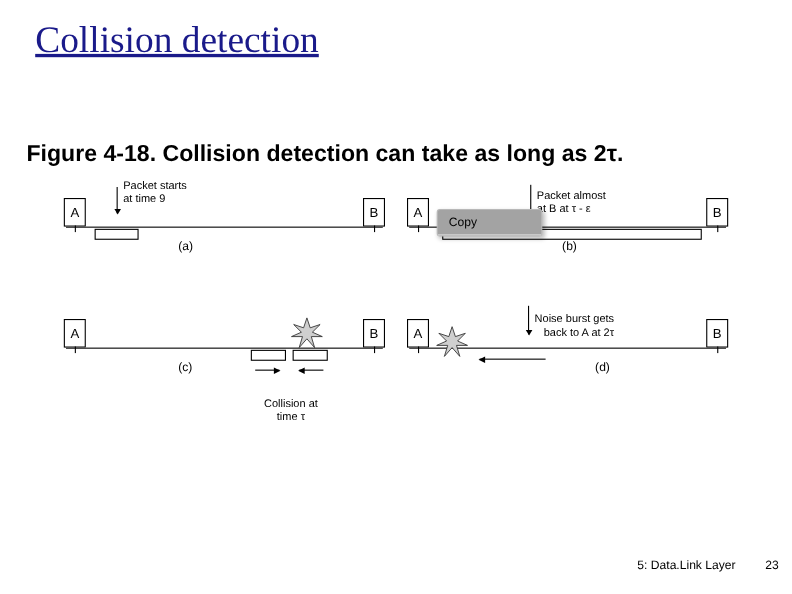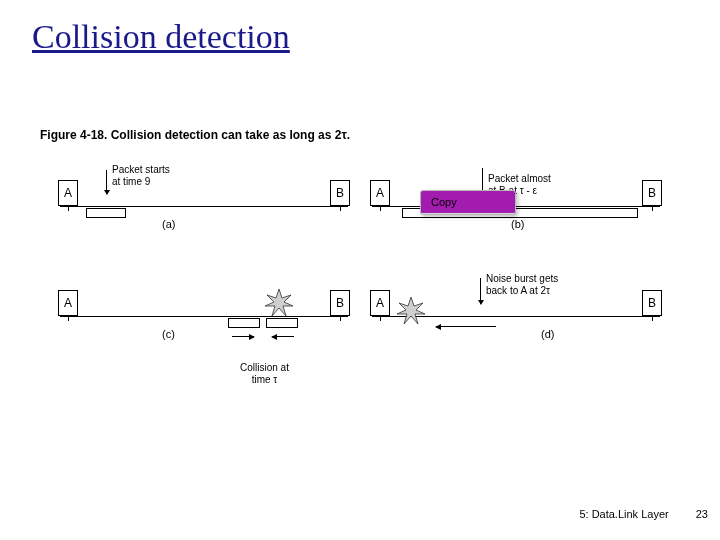--- a/index.html
+++ b/index.html
@@ -16,23 +16,23 @@
     top: 18px;
     left: 32px;
     font-family: "Comic Sans MS", "Segoe Script", cursive;
     font-size: 34px;
     color: #1a1a8a;
     text-decoration: underline;
   }
   .fig-caption {
     position: absolute;
     top: 128px;
-    left: 40px;
+    left: 24px;
     font-family: Verdana, Arial, sans-serif;
-    font-size: 12px;
+    font-size: 21px;
     font-weight: bold;
     color: #000;
   }
   .panels {
     position: absolute;
     top: 160px;
     left: 54px;
     width: 612px;
     height: 220px;
   }
@@ -142,23 +142,23 @@
   .burst {
     position: absolute;
     width: 30px;
     height: 30px;
   }
 
   
   .ctx-menu {
     position: absolute;
     top: 190px;
-    left: 420px;
+    left: 397px;
     width: 96px;
-    background: #a21caf;
+    background: #a3a3a3;
     border: 1px solid #b8b8b8;
     border-radius: 3px;
     box-shadow: 2px 2px 4px rgba(0,0,0,0.25);
     font-family: "Segoe UI", Tahoma, sans-serif;
     font-size: 11px;
     z-index: 10;
   }
   .ctx-item {
     padding: 5px 10px;
     color: #000;
@@ -233,21 +233,21 @@
     <div class="panel-label" style="left:108px;">(c)</div>
   </div>
 
   <div class="panel d">
     <div class="wire"></div>
     <div class="node left">A</div>
     <div class="node right">B</div>
     <svg class="burst" style="left:30px; top:26px;" viewBox="0 0 30 30">
       <polygon points="15,1 18,10 27,7 20,14 29,18 19,18 22,28 15,20 8,28 11,18 1,18 10,14 3,7 12,10" fill="#cfcfcf" stroke="#333" stroke-width="0.8"></polygon>
     </svg>
-    <div class="ann" style="left:120px; top:3px; white-space:pre;">Noise burst gets
+    <div class="ann" style="left:120px; top:15px; white-space:pre;text-align:right;">Noise burst gets
 back to A at 2τ</div>
     <div class="ann" style="left:114px; top:8px;">
       <div class="arrow-down" style="height:26px;"></div>
     </div>
     <div class="dir-arrow left" style="left:70px; top:56px; width:60px;"></div>
     <div class="panel-label" style="left:175px;">(d)</div>
   </div>
 
 </div>
 

